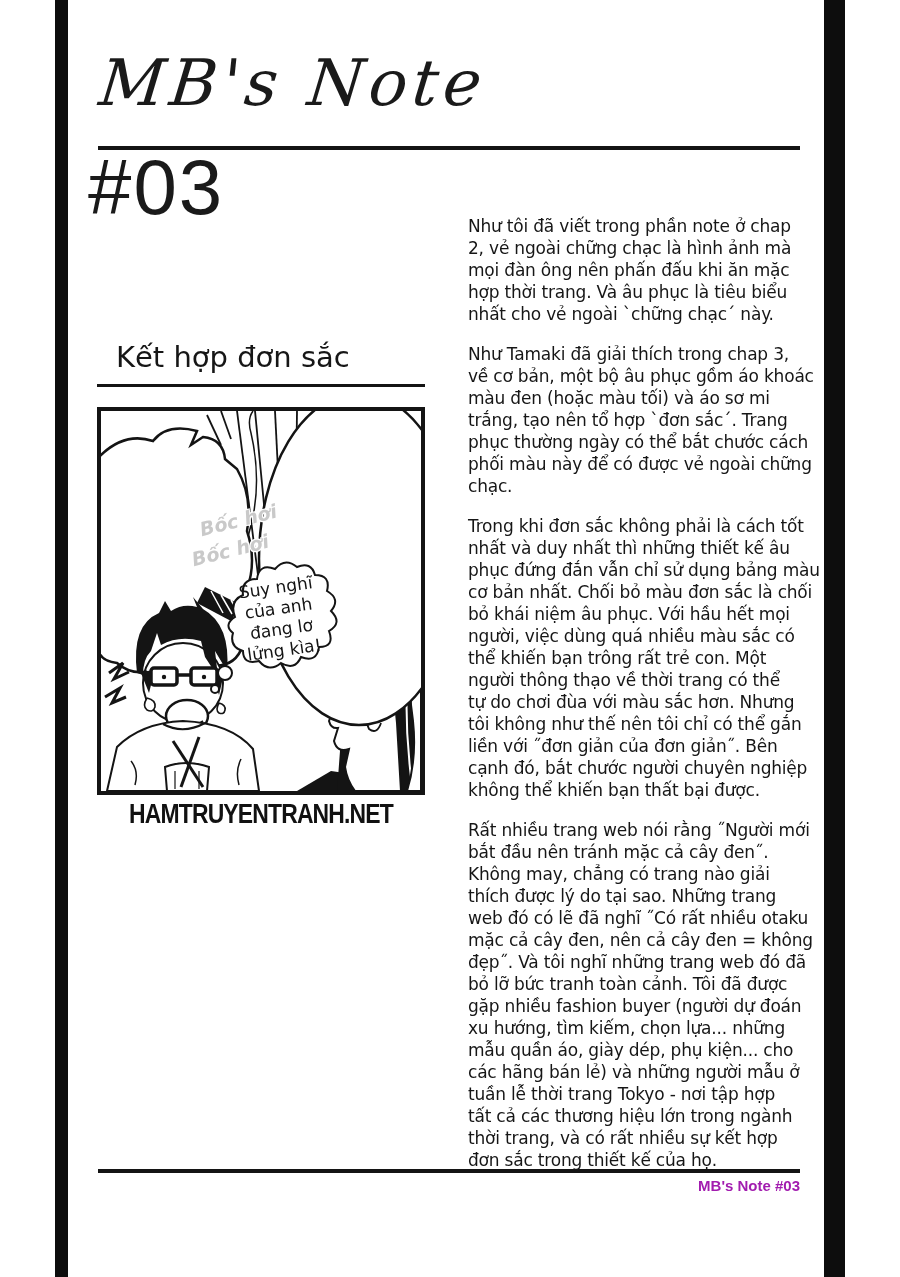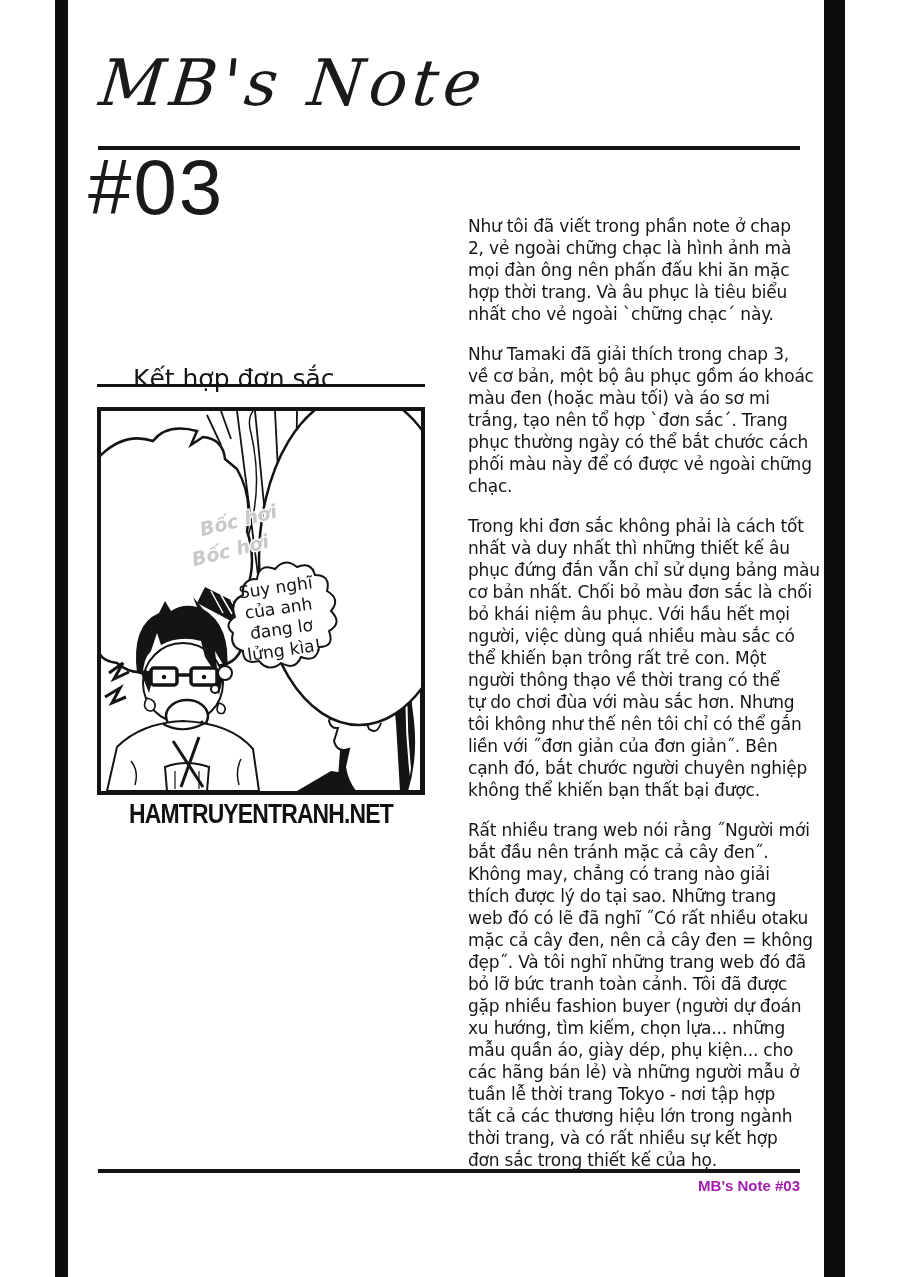--- a/index.html
+++ b/index.html
@@ -11,21 +11,21 @@
 
   .script-title{position:absolute;left:96px;top:46px;
     font-family:"DejaVu Serif",serif;font-style:italic;font-weight:400;
     font-size:64px;letter-spacing:5px;color:#1a1a1a;transform:skewX(-6deg);transform-origin:left bottom;}
   .rule{position:absolute;background:#141414;height:4px;left:98px;width:702px;}
   .rule.header{top:146px;}
   .rule.footer{top:1169px;}
   .issue{position:absolute;left:88px;top:148px;font-family:"Liberation Sans",sans-serif;
     font-weight:400;font-size:78px;letter-spacing:2px;color:#1a1a1a;line-height:1;text-align:right;}
 
-  .col-heading{position:absolute;left:133px;top:340px;font-size:25px;letter-spacing:0px;color:#161616;margin-top:24px;}
+  .col-heading{position:absolute;left:116px;top:340px;font-size:29px;letter-spacing:0px;color:#161616;}
   .heading-rule{position:absolute;left:97px;top:384px;width:328px;height:3px;background:#141414;}
 
   .panel{position:absolute;left:97px;top:407px;width:328px;height:388px;
     border:4px solid #141414;box-sizing:border-box;background:#fff;}
   .panel svg{position:absolute;left:0;top:0;}
   .bubble-text{position:absolute;white-space:pre-line;text-align:center;color:#141414;}
   .speech-left{left:12px;top:92px;width:140px;font-size:22px;line-height:27px;
     font-style:italic;font-weight:700;letter-spacing:-0.5px;}
   .speech-right{left:192px;top:30px;width:130px;font-size:18.5px;line-height:27.5px;
     font-weight:700;letter-spacing:-0.7px;}

